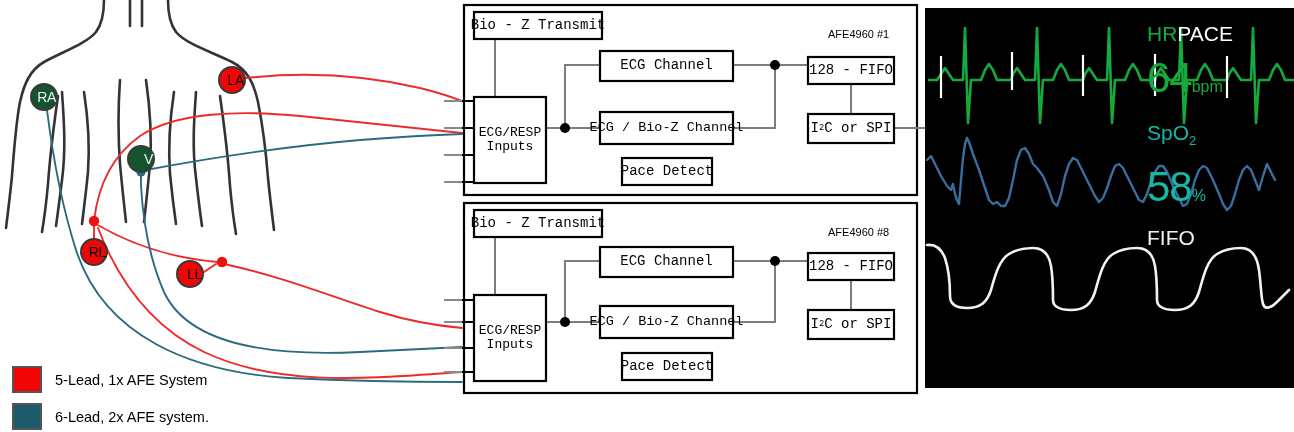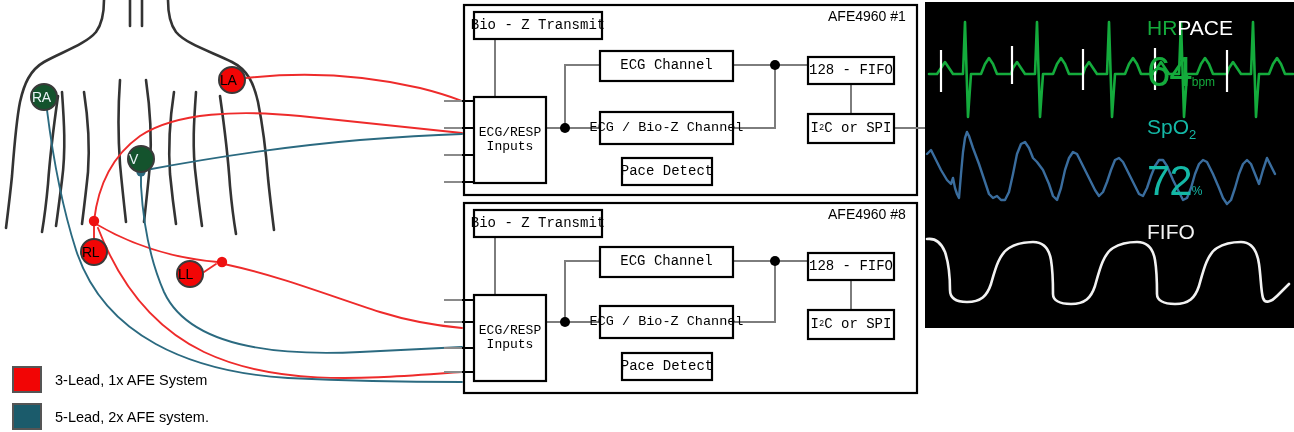--- a/index.html
+++ b/index.html
@@ -15,46 +15,46 @@
     position:absolute;
     display:flex;align-items:center;justify-content:center;
     text-align:center;
     color:#000;
     font-family:Liberation Mono, monospace;
     line-height:1.08;
     pointer-events:none;
     white-space:nowrap;
   }
   .afe-title{
-    position:absolute;font-size:14px;color:#000;
-    font-family:"Liberation Sans",sans-serif;white-space:nowrap;
+    position:absolute;font-size:11px;color:#000;
+    font-family:"Liberation Sans",sans-serif;white-space:nowrap;margin-top:20px;
   }
 
   
   .electrode{
     position:absolute;border-radius:50%;
-    display:flex;align-items:center;justify-content:flex-start;
+    display:flex;align-items:center;justify-content:flex-end;
     font-family:"Liberation Sans",sans-serif;
     font-size:14px;letter-spacing:-0.3px;
     box-sizing:border-box;
   }
   .el-red{background:#f20505;border:2.5px solid #3a3a3a;color:#000;}
   .el-teal{background:#14532d;border:2.5px solid #3a3a3a;color:#e8f2f5;}
 
   
   .legend-item{position:absolute;display:flex;align-items:center;}
   .legend-sw{width:30px;height:27px;border:2px solid #555;box-sizing:border-box;}
   .legend-tx{margin-left:13px;font-size:14.5px;color:#000;white-space:nowrap;
              font-family:"Liberation Sans",sans-serif;}
 
   
-  #monitor{position:absolute;left:925px;top:2px;width:369px;height:326px;background:#000;}
+  #monitor{position:absolute;left:925px;top:8px;width:369px;height:380px;background:#000;}
   .mon-lbl{position:absolute;font-family:"Liberation Sans",sans-serif;white-space:nowrap;}
   .v-num{font-size:42px;letter-spacing:-1px;}
-  .v-unit{font-size:12px;text-align:right;}
+  .v-unit{font-size:16px;text-align:right;}
   .hr-green{color:#14ab3c;}
   .hr-white{color:#ffffff;}
   .spo2-blue{color:#14b8a6;}
   .resp-white{color:#f2f2f2;}
   .sup{font-size:0.62em;vertical-align:super;}
   .sub{font-size:0.62em;vertical-align:sub;}
 </style>
 </head>
 <body>
 
@@ -249,25 +249,25 @@
   </div>
   <div class="electrode el-red" style="left:80px;top:238px;width:28px;height:28px;">
     <span>RL</span>
   </div>
   <div class="electrode el-red" style="left:176px;top:260px;width:28px;height:28px;">
     <span>LL</span>
   </div>
 
   <div class="legend-item" style="left:12px;top:366px;">
     <span class="legend-sw" style="background:#f20505;"></span>
-    <span class="legend-tx">3-Lead, 1x AFE System</span>
+    <span class="legend-tx">5-Lead, 1x AFE System</span>
   </div>
   <div class="legend-item" style="left:12px;top:403px;">
     <span class="legend-sw" style="background:#1b5b6b;"></span>
-    <span class="legend-tx">5-Lead, 2x AFE system.</span>
+    <span class="legend-tx">6-Lead, 2x AFE system.</span>
   </div>
 
   <div id="monitor">
 
     <svg width="369" height="326" viewBox="0 0 369 326">
 
       <g fill="none" stroke="#14ab3c" stroke-width="2.6" stroke-linecap="round" stroke-linejoin="round">
         <path d="M4,72
                  L12,72 L16,66 L20,60 L24,66 L28,72 L34,72
                  L38,72 L40,20 L43,115 L46,72 L52,72
@@ -333,20 +333,20 @@
     </div>
     <div class="mon-lbl hr-green" style="left:222px;top:46px;">
       <span class="v-num">64</span><span class="v-unit">bpm</span>
     </div>
 
     
     <div class="mon-lbl spo2-blue" style="left:222px;top:113px;font-size:21px;">
       <span>SpO</span><span class="sub">2</span>
     </div>
     <div class="mon-lbl spo2-blue" style="left:222px;top:155px;">
-      <span class="v-num">72</span><span class="v-unit">%</span>
+      <span class="v-num">58</span><span class="v-unit">%</span>
     </div>
 
     
     <div class="mon-lbl resp-white" style="left:222px;top:218px;font-size:21px;">FIFO</div>
   </div>
 
 </div>
 
 </body></html>

